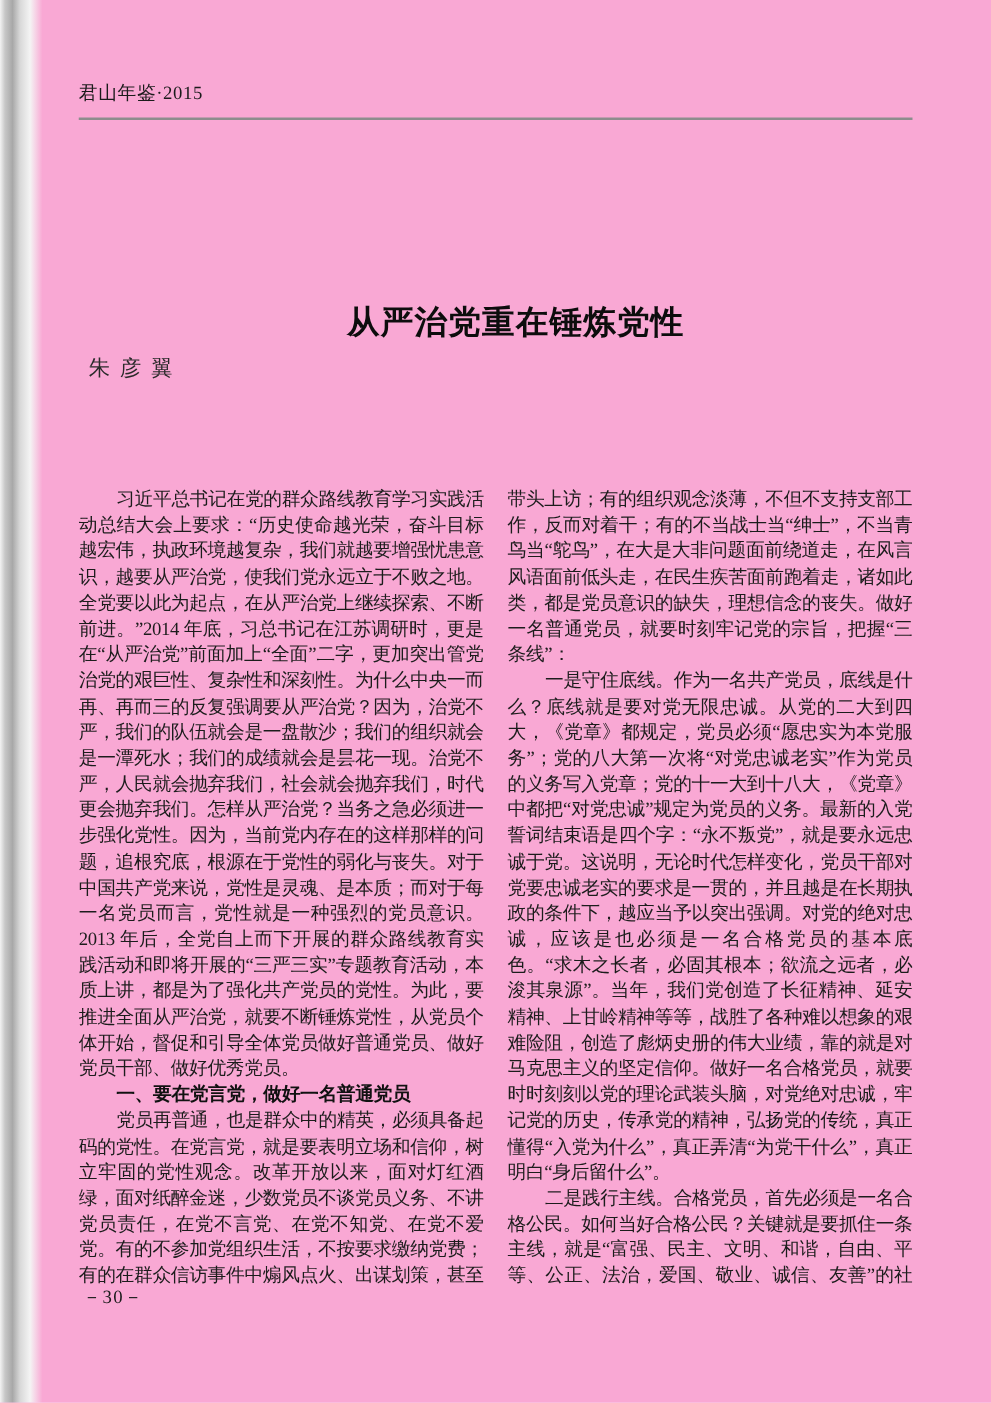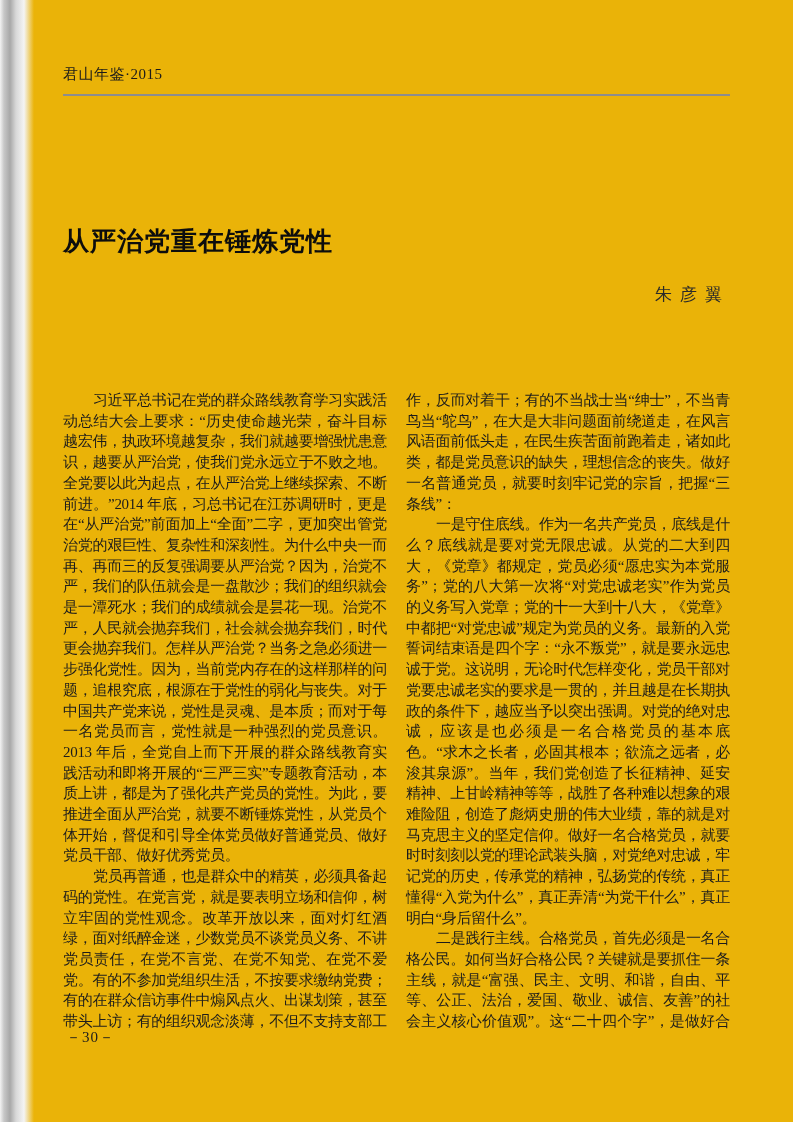--- a/index.html
+++ b/index.html
@@ -13,21 +13,21 @@
     background: #fcfcfc;
     overflow: hidden;
     font-family: "Liberation Serif", "DejaVu Serif", serif;
     color: #1e1e1e;
   }
   .page {
     position: absolute;
     inset: 0;
     width: 793px;
     height: 1122px;
-    background: #eab308;
+    background: #f9a8d4;
   }
   
   .edge-shadow {
     position: absolute;
     left: 0;
     top: 0;
     width: 34px;
     height: 1122px;
     background: linear-gradient(90deg,
       #f3f3f3 0px,
@@ -52,33 +52,34 @@
     top: 94px;
     width: 667px;
     height: 2px;
     background: #8d8d8d;
   }
   .title {
     position: absolute;
     left: 63px;
     top: 224px;
     width: 667px;
-    margin: 0;
+    margin: 16px;
+    text-align: center;
     font-family: "Liberation Sans", "DejaVu Sans", sans-serif;
     font-weight: 700;
     font-size: 26px;
     letter-spacing: 1px;
     color: #0d0d0d;
   }
   .author {
     position: absolute;
     left: 63px;
     top: 283px;
     width: 667px;
-    text-align: right;
+    text-align: left;
     font-size: 17px;
     letter-spacing: 8px;
     text-indent: 8px; 
     color: #2a2a2a;
   }
   .body-columns {
     position: absolute;
     left: 63px;
     top: 362px;
     width: 667px;
@@ -126,20 +127,21 @@
   <div class="running-head">君山年鉴·2015</div>
 
   <div class="head-rule"></div>
 
   <h1 class="title">从严治党重在锤炼党性</h1>
 
   <div class="author">朱彦翼</div>
 
   <div class="body-columns">
     <p>习近平总书记在党的群众路线教育学习实践活动总结大会上要求：“历史使命越光荣，奋斗目标越宏伟，执政环境越复杂，我们就越要增强忧患意识，越要从严治党，使我们党永远立于不败之地。全党要以此为起点，在从严治党上继续探索、不断前进。”2014 年底，习总书记在江苏调研时，更是在“从严治党”前面加上“全面”二字，更加突出管党治党的艰巨性、复杂性和深刻性。为什么中央一而再、再而三的反复强调要从严治党？因为，治党不严，我们的队伍就会是一盘散沙；我们的组织就会是一潭死水；我们的成绩就会是昙花一现。治党不严，人民就会抛弃我们，社会就会抛弃我们，时代更会抛弃我们。怎样从严治党？当务之急必须进一步强化党性。因为，当前党内存在的这样那样的问题，追根究底，根源在于党性的弱化与丧失。对于中国共产党来说，党性是灵魂、是本质；而对于每一名党员而言，党性就是一种强烈的党员意识。2013 年后，全党自上而下开展的群众路线教育实践活动和即将开展的“三严三实”专题教育活动，本质上讲，都是为了强化共产党员的党性。为此，要推进全面从严治党，就要不断锤炼党性，从党员个体开始，督促和引导全体党员做好普通党员、做好党员干部、做好优秀党员。</p>
+    <h2 class="sec">一、要在党言党，做好一名普通党员</h2>
     <p>党员再普通，也是群众中的精英，必须具备起码的党性。在党言党，就是要表明立场和信仰，树立牢固的党性观念。改革开放以来，面对灯红酒绿，面对纸醉金迷，少数党员不谈党员义务、不讲党员责任，在党不言党、在党不知党、在党不爱党。有的不参加党组织生活，不按要求缴纳党费；有的在群众信访事件中煽风点火、出谋划策，甚至带头上访；有的组织观念淡薄，不但不支持支部工作，反而对着干；有的不当战士当“绅士”，不当青鸟当“鸵鸟”，在大是大非问题面前绕道走，在风言风语面前低头走，在民生疾苦面前跑着走，诸如此类，都是党员意识的缺失，理想信念的丧失。做好一名普通党员，就要时刻牢记党的宗旨，把握“三条线”：</p>
     <p>一是守住底线。作为一名共产党员，底线是什么？底线就是要对党无限忠诚。从党的二大到四大，《党章》都规定，党员必须“愿忠实为本党服务”；党的八大第一次将“对党忠诚老实”作为党员的义务写入党章；党的十一大到十八大，《党章》中都把“对党忠诚”规定为党员的义务。最新的入党誓词结束语是四个字：“永不叛党”，就是要永远忠诚于党。这说明，无论时代怎样变化，党员干部对党要忠诚老实的要求是一贯的，并且越是在长期执政的条件下，越应当予以突出强调。对党的绝对忠诚，应该是也必须是一名合格党员的基本底色。“求木之长者，必固其根本；欲流之远者，必浚其泉源”。当年，我们党创造了长征精神、延安精神、上甘岭精神等等，战胜了各种难以想象的艰难险阻，创造了彪炳史册的伟大业绩，靠的就是对马克思主义的坚定信仰。做好一名合格党员，就要时时刻刻以党的理论武装头脑，对党绝对忠诚，牢记党的历史，传承党的精神，弘扬党的传统，真正懂得“入党为什么”，真正弄清“为党干什么”，真正明白“身后留什么”。</p>
     <p>二是践行主线。合格党员，首先必须是一名合格公民。如何当好合格公民？关键就是要抓住一条主线，就是“富强、民主、文明、和谐，自由、平等、公正、法治，爱国、敬业、诚信、友善”的社会主义核心价值观”。这“二十四个字”，是做好合格公民的主旋律，分别从国家、社会、公民三个层面对社会主义核心价值观的最新概括。其中“爱国、敬业、诚信、友善”，是国</p>
   </div>
 
   <div class="page-number">－30－</div>
 
 </div>
 
 </body></html>

